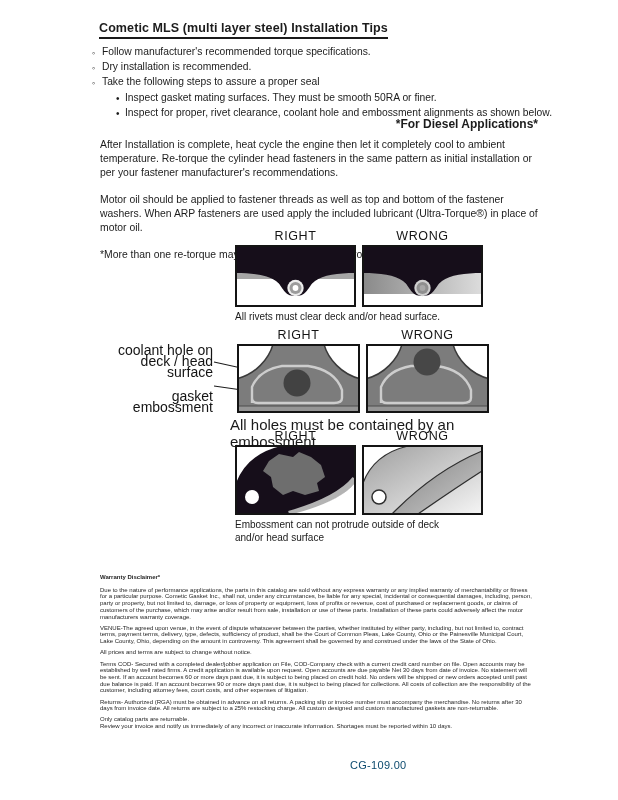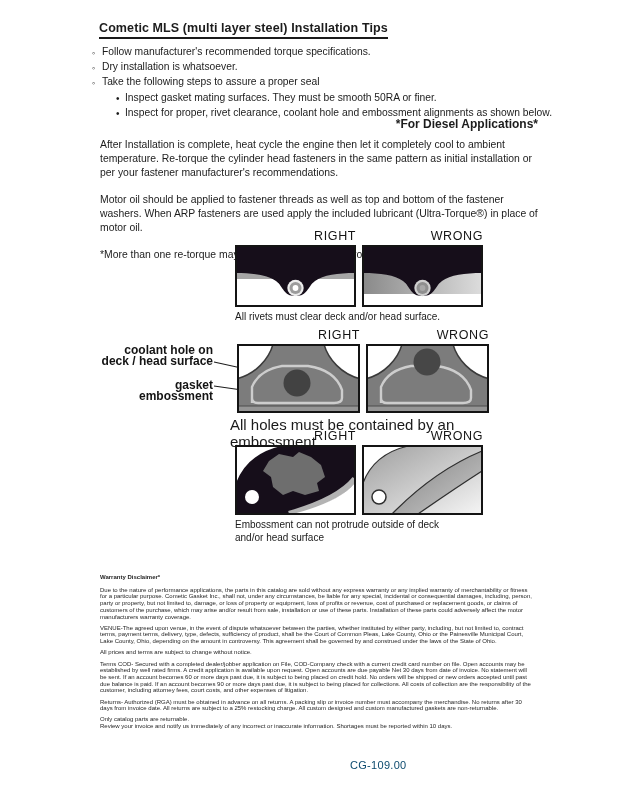--- a/index.html
+++ b/index.html
@@ -25,33 +25,33 @@
 
   
   .diesel { position: absolute; left: 100px; top: 117px; width: 438px; font-size: 10.4px; line-height: 14px; }
   .diesel-heading { font-size: 12px; font-weight: bold; margin: 0 0 7px 0; text-align: right; }
   .diesel p { margin: 0 0 13px 0; }
   .diesel p.note { margin-bottom: 0; }
 
   
   .fig { position: absolute; }
   .fig-labels { display: flex; gap: 6px; }
-  .fig-labels div { width: 121px; text-align: right; font-size: 12.5px; letter-spacing: 0.6px; color: #141414; }
+  .fig-labels div { width: 121px; text-align: center; font-size: 12.5px; letter-spacing: 0.6px; color: #141414; }
   .fig-panels { display: flex; gap: 6px; margin-top: 2px; }
   .fig-caption { font-size: 10px; margin-top: 4px; color: #1a1a1a; line-height: 12.5px; }
 
   .fig1 { left: 235px; top: 229px; width: 260px; }
   .fig3 { left: 235px; top: 429px; width: 260px; }
   .fig3 .fig-caption { width: 225px; }
 
   
   .fig2-wrap { position: absolute; left: 100px; top: 328px; width: 440px; height: 104px; }
   .fig2-main { position: absolute; left: 137px; top: 0; }
   .fig2-main .fig-labels div { width: 123px; }
-  .fig2-ann { position: absolute; left: 0; top: 17px; width: 113px; text-align: right; font-size: 12px; line-height: 11px; color: #141414; font-weight: bold; }
+  .fig2-ann { position: absolute; left: 0; top: 17px; width: 113px; text-align: right; font-size: 14px; line-height: 11px; color: #141414; }
   .fig2-ann .ann2 { margin-top: 13px; }
   .fig2-pointers { position: absolute; left: 0; top: 0; width: 440px; height: 104px; pointer-events: none; }
   .fig2-caption { position: absolute; left: 130px; top: 88px; font-size: 15px; color: #1a1a1a; }
 
   
   .disclaimer { position: absolute; left: 100px; top: 574px; width: 432px; font-size: 6px; line-height: 6.7px; color: #262626; }
   .disclaimer p { margin: 0 0 4.5px 0; }
   .disclaimer p.d-head { font-weight: bold; margin-bottom: 6px; }
   .disclaimer p.tight { margin-bottom: 0; }
 
@@ -65,21 +65,21 @@
 
   <div class="title">Cometic MLS (multi layer steel) Installation Tips</div>
 
   <div class="tips">
     <div class="tip-row">
       <span class="tip-marker">◦</span>
       <span>Follow manufacturer's recommended torque specifications.</span>
     </div>
     <div class="tip-row">
       <span class="tip-marker">◦</span>
-      <span>Dry installation is whatsoever.</span>
+      <span>Dry installation is recommended.</span>
     </div>
     <div class="tip-row">
       <span class="tip-marker">◦</span>
       <span>Take the following steps to assure a proper seal</span>
     </div>
     <div class="tip-row sub">
       <span class="tip-marker">•</span>
       <span>Inspect gasket mating surfaces.  They must be smooth 50RA or finer.</span>
     </div>
     <div class="tip-row sub">

